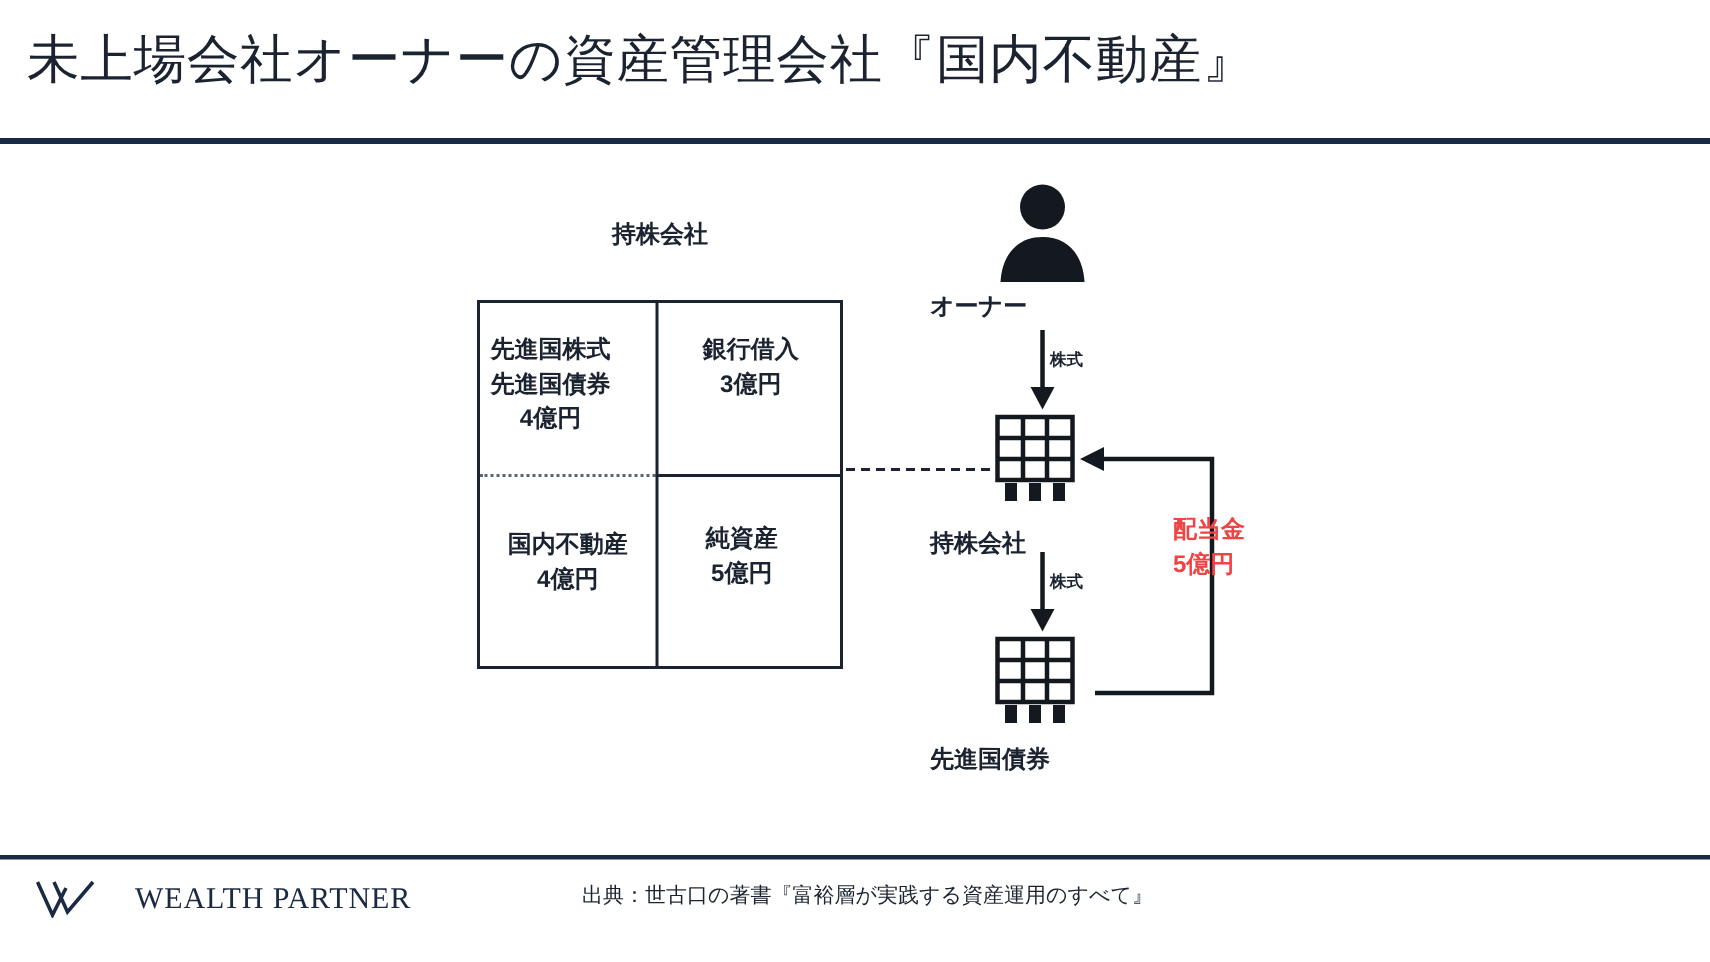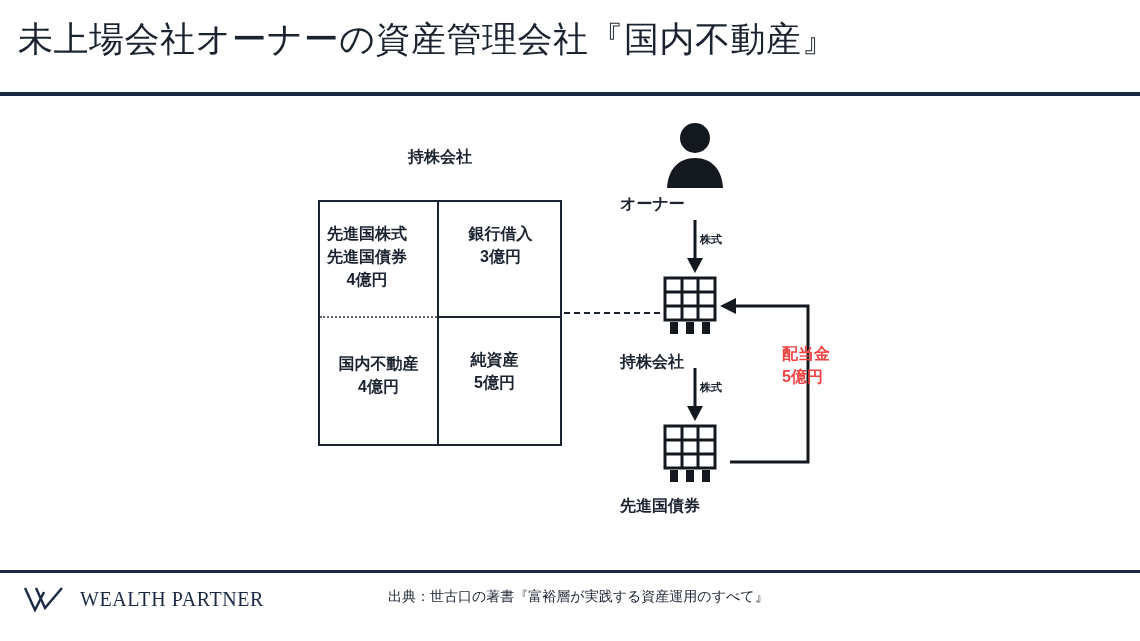--- a/index.html
+++ b/index.html
@@ -44,21 +44,21 @@
     width: 1140px;
     height: 3px;
     background: #1b2a44;
   }
   .footer-logo {
     position: absolute;
     left: 24px;
     top: 586px;
     display: flex;
     align-items: center;
-    gap: 16px;
+    gap: 26px;
   }
   .footer-logo .mark {
     width: 40px;
     height: 26px;
     flex: none;
   }
   .footer-logo .brand {
     font-family: "Liberation Serif", "DejaVu Serif", serif;
     font-size: 20px;
     letter-spacing: 0.6px;

